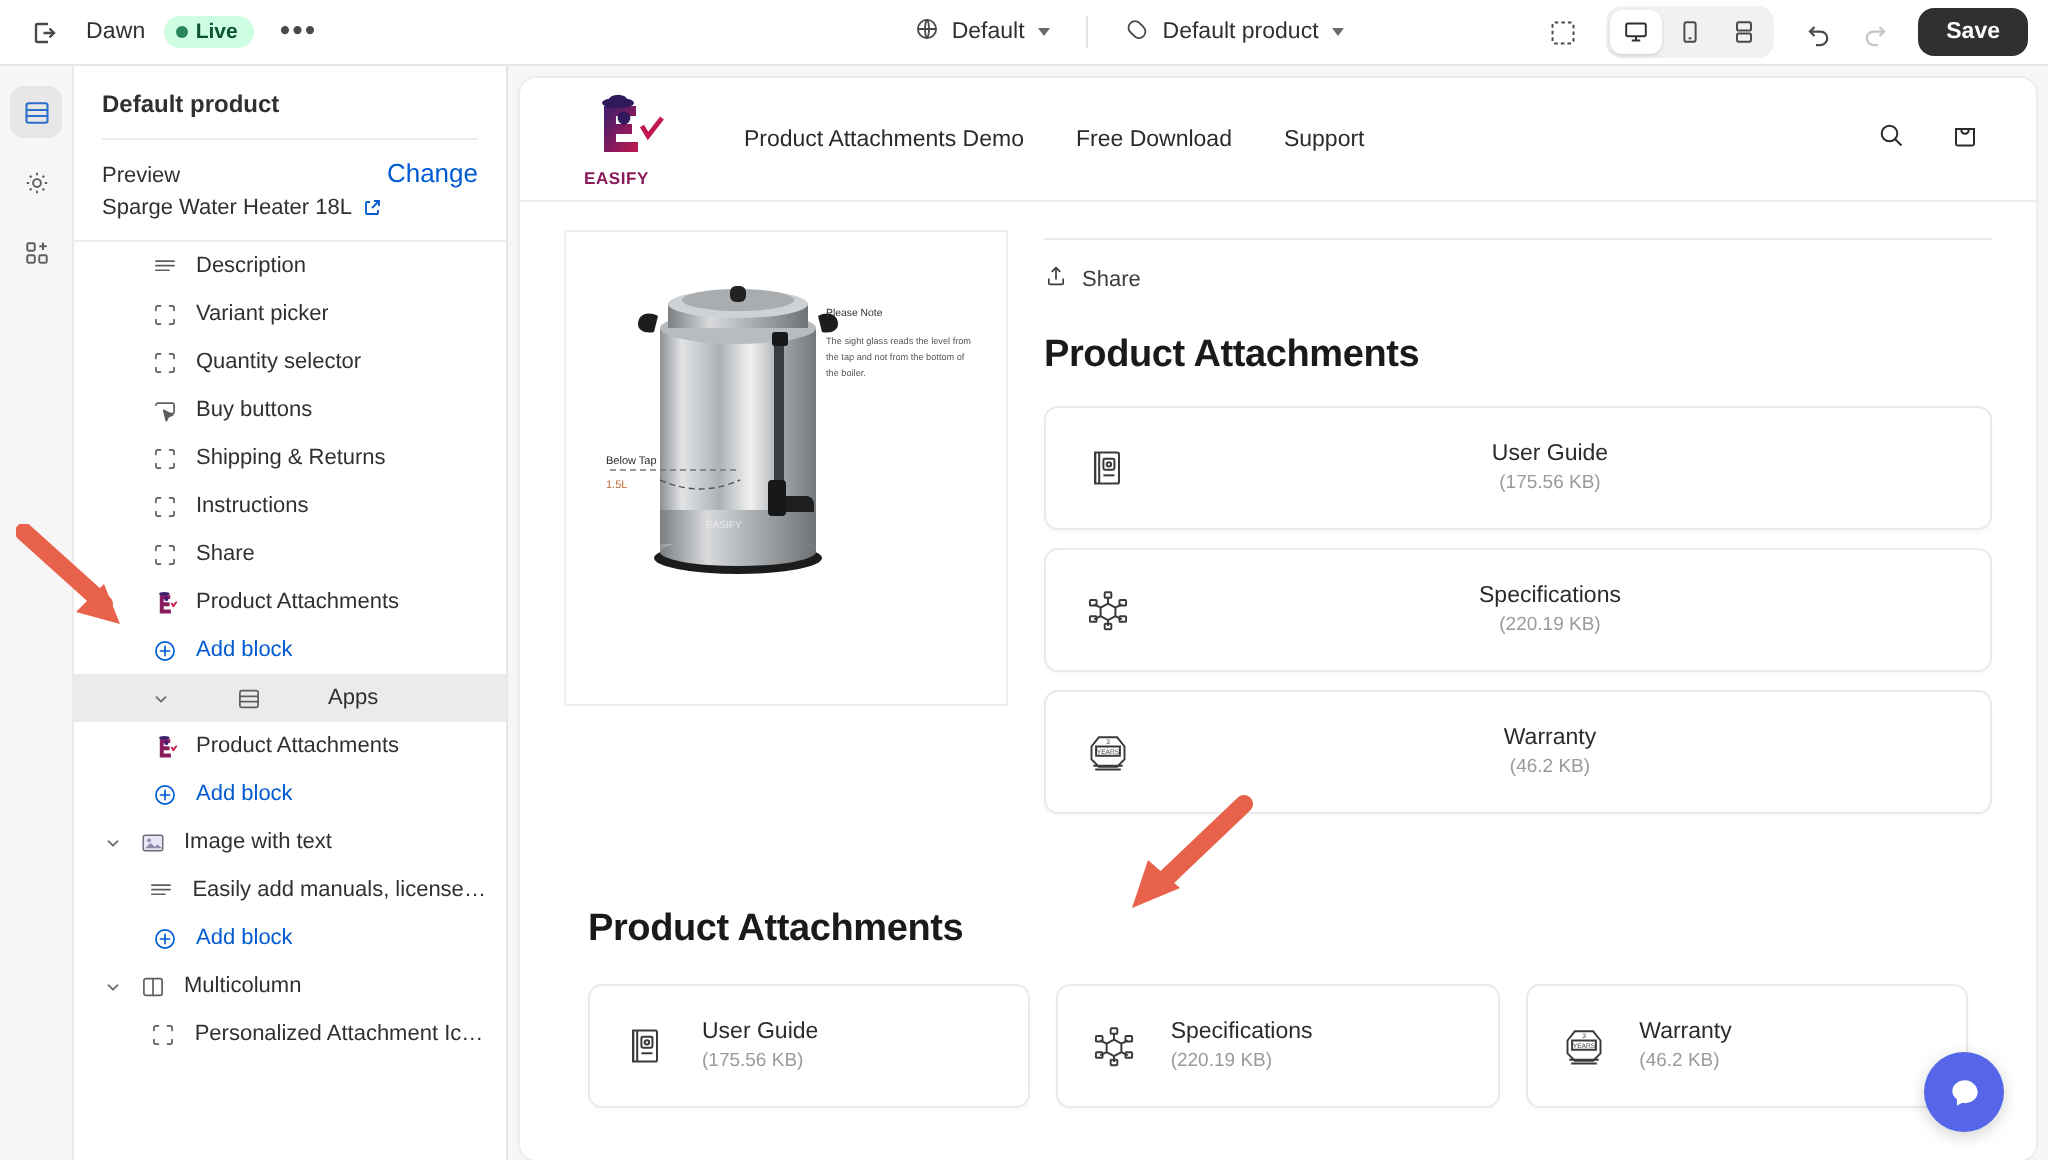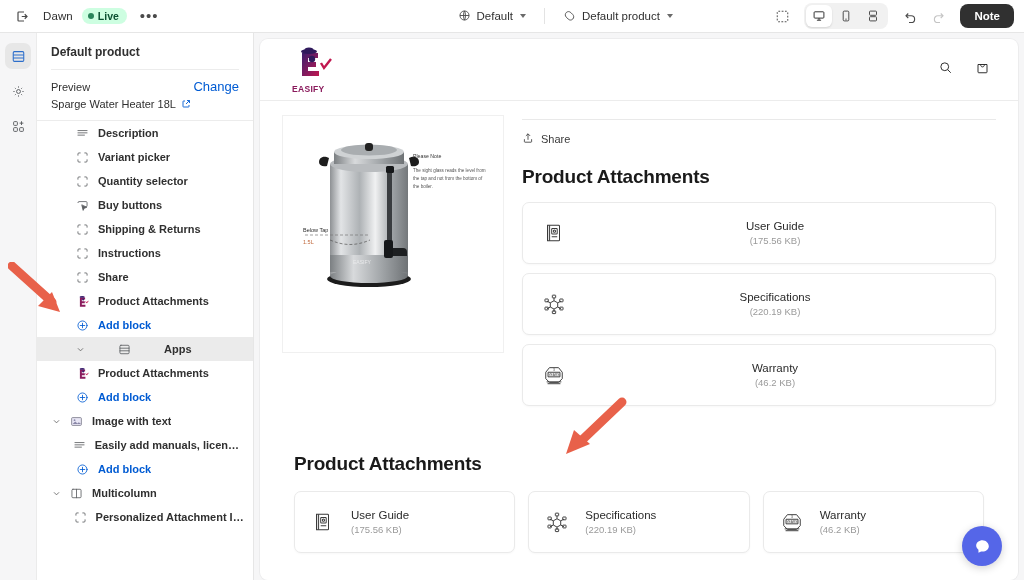--- a/index.html
+++ b/index.html
@@ -64,21 +64,21 @@
   }
   .sb-title { font-size: 12px; font-weight: 600; color: #303030; padding: 12px 14px 10px; }
   .sb-divider { height: 1px; background: #ececec; margin: 0 14px; }
   .sb-preview { padding: 9px 14px 10px; }
   .sb-prev-row { display: flex; justify-content: space-between; align-items: baseline; }
   .sb-prev-label { font-size: 11px; color: #303030; font-weight: 500; }
   .sb-change { font-size: 13px; color: #005bd3; cursor: pointer; }
   .sb-prev-value { font-size: 11px; color: #303030; margin-top: 4px; display: flex; align-items: center; gap: 5px; }
   .ext-link { color: #005bd3; display: inline-flex; }
 
-  .sb-list { border-top: 1px solid #ececec; overflow: hidden; height: 456px; font-weight: bold; }
+  .sb-list { border-top: 1px solid #ececec; overflow: hidden; height: 456px; }
   .sb-row {
     display: flex; align-items: center; gap: 8px; height: 24px;
     font-size: 11px; color: #303030; cursor: pointer; padding-right: 8px;
   }
   .sb-row.selected { background: #ebebeb; gap: 32px; }
   .sb-row .ic { width: 15px; height: 15px; display: flex; align-items: center; justify-content: center; color: #5c5f62; flex-shrink: 0; }
   .sb-row .lbl { white-space: nowrap; overflow: hidden; text-overflow: ellipsis; }
   .chev { width: 10px; height: 10px; color: #6a6a6a; flex-shrink: 0; display: flex; align-items: center; justify-content: center; }
   .add-block { color: #005bd3; }
   .add-block .ic { color: #005bd3; }
@@ -215,21 +215,21 @@
           <path d="M7 6L4 9l3 3"></path>
             <path d="M4 9h7a4.5 4.5 0 0 1 0 9H8"></path>
         </svg>
       </div>
       <div class="icon-btn disabled">
         <svg width="15" height="15" viewBox="0 0 20 20" fill="none" stroke="#4a4a4a" stroke-width="1.5">
           <path d="M13 6l3 3-3 3"></path>
             <path d="M16 9H9a4.5 4.5 0 0 0 0 9h3"></path>
         </svg>
       </div>
-      <button class="save-btn">Note</button>
+      <button class="save-btn">Save</button>
     </div>
   </div>
 
   <div class="rail">
     <div class="rail-btn active">
       <svg width="15" height="15" viewBox="0 0 20 20" fill="none" stroke="currentColor" stroke-width="1.4">
         <rect x="3" y="3.5" width="14" height="13" rx="1.5"></rect>
           <path d="M3 8h14M3 12h14"></path>
       </svg>
     </div>
@@ -467,20 +467,25 @@
               </linearGradient>
             </defs>
             <path d="M10 6h16v5H16v4h8v5h-8v4h11v5H10z" fill="url(#eg)"></path>
             <ellipse cx="17" cy="4.5" rx="8" ry="2.6" fill="#2f1a5c"></ellipse>
             <ellipse cx="17" cy="3" rx="4.6" ry="2.6" fill="#2f1a5c"></ellipse>
             <circle cx="20" cy="12" r="3.2" fill="#2f1a5c"></circle>
             <path d="M29 16l3 5 7-9" stroke="#c0184f" stroke-width="2.4" fill="none"></path>
           </svg>
           <span class="logo-text">EASIFY</span>
         </div>
+        <div class="store-nav" id="store-nav">
+            <span>Product Attachments Demo</span>
+            <span>Free Download</span>
+            <span>Support</span>
+          </div>
         <div class="store-icons">
           <span>
             <svg width="15" height="15" viewBox="0 0 20 20" fill="none" stroke="#2b2b2b" stroke-width="1.3">
               <circle cx="9" cy="9" r="5.2"></circle>
                 <path d="M12.8 12.8L17 17"></path>
             </svg>
           </span>
           <span>
             <svg width="15" height="15" viewBox="0 0 20 20" fill="none" stroke="#2b2b2b" stroke-width="1.3">
               <path d="M4 6h12v10a1 1 0 0 1-1 1H5a1 1 0 0 1-1-1z"></path>

